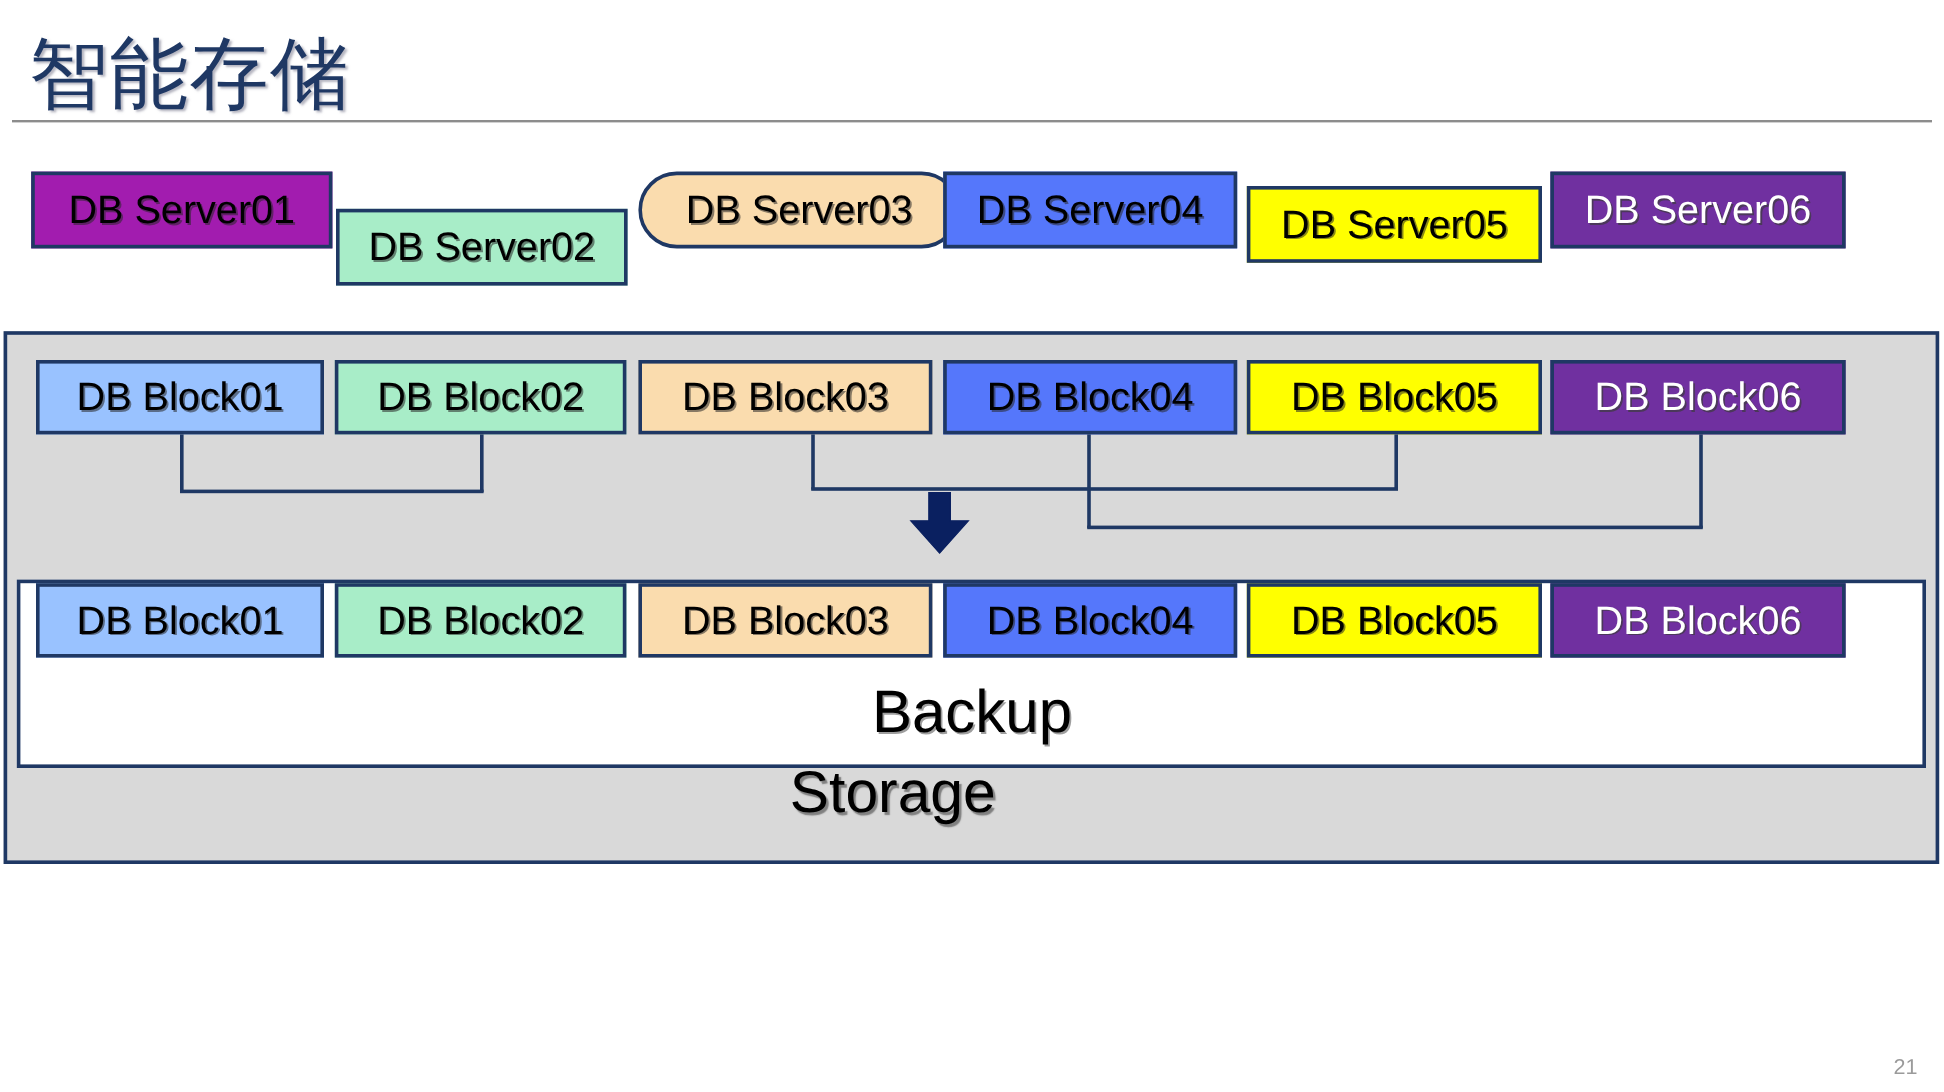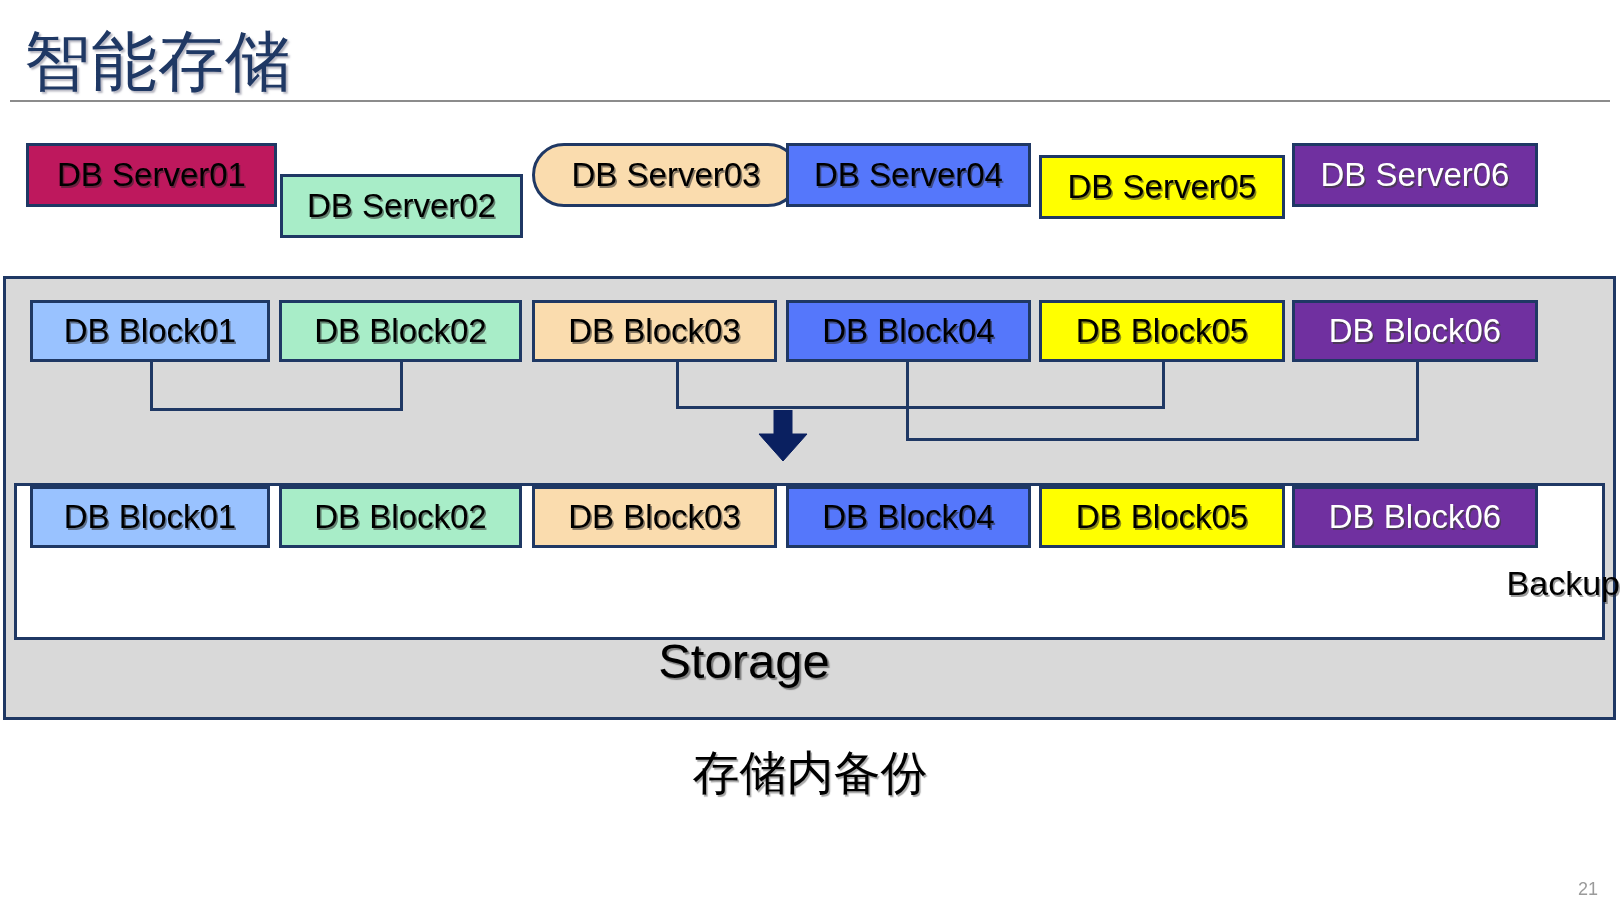--- a/index.html
+++ b/index.html
@@ -101,22 +101,22 @@
     border: 3px solid #1F3864;
     background: #FFFFFF;
     box-sizing: border-box;
   }
   #backup-block-row .node { top: 486px; height: 62px; }
   #backup-label {
     position: absolute;
     left: 0;
     top: 564px;
     width: 1620px;
-    text-align: right;
-    font-size: 34px;
+    text-align: center;
+    font-size: 50px;
     color: #000000;
     text-shadow: 1.5px 1.5px 0.5px rgba(40,40,40,0.45);
   }
   #storage-label {
     position: absolute;
     left: 0;
     top: 633px;
     width: 1488px;
     text-align: center;
     font-size: 49px;
@@ -147,21 +147,21 @@
     color: #9B9B9B;
   }
 </style>
 </head>
 <body>
 
 <div id="slide-title">智能存储</div>
 <div id="title-rule"></div>
 
 <div id="server-row">
-    <div class="node" style="left: 26px; width: 251px; background: #be185d;">
+    <div class="node" style="left: 26px; width: 251px; background: #a21caf;">
       <span>DB Server01</span>
     </div>
     <div class="node" style="left: 280px; width: 243px; background: rgb(168, 237, 200); margin-top: 31px;">
       <span>DB Server02</span>
     </div>
     <div class="node" style="left: 532px; width: 268px; background: rgb(250, 220, 174); border-radius: 32px;">
       <span>DB Server03</span>
     </div>
     <div class="node" style="left: 786px; width: 245px; background: rgb(85, 119, 251);">
       <span>DB Server04</span>
@@ -234,16 +234,15 @@
       <span>DB Block05</span>
     </div>
     <div class="node light-text" style="left: 1292px; width: 246px; background: rgb(112, 48, 160);">
       <span>DB Block06</span>
     </div>
   </div>
 <div id="backup-label">Backup</div>
 <div id="storage-label">Storage</div>
 
 <div id="caption">
-  <div>存储内备份</div>
 </div>
 
 <div id="page-number">21</div>
 
 </body></html>

